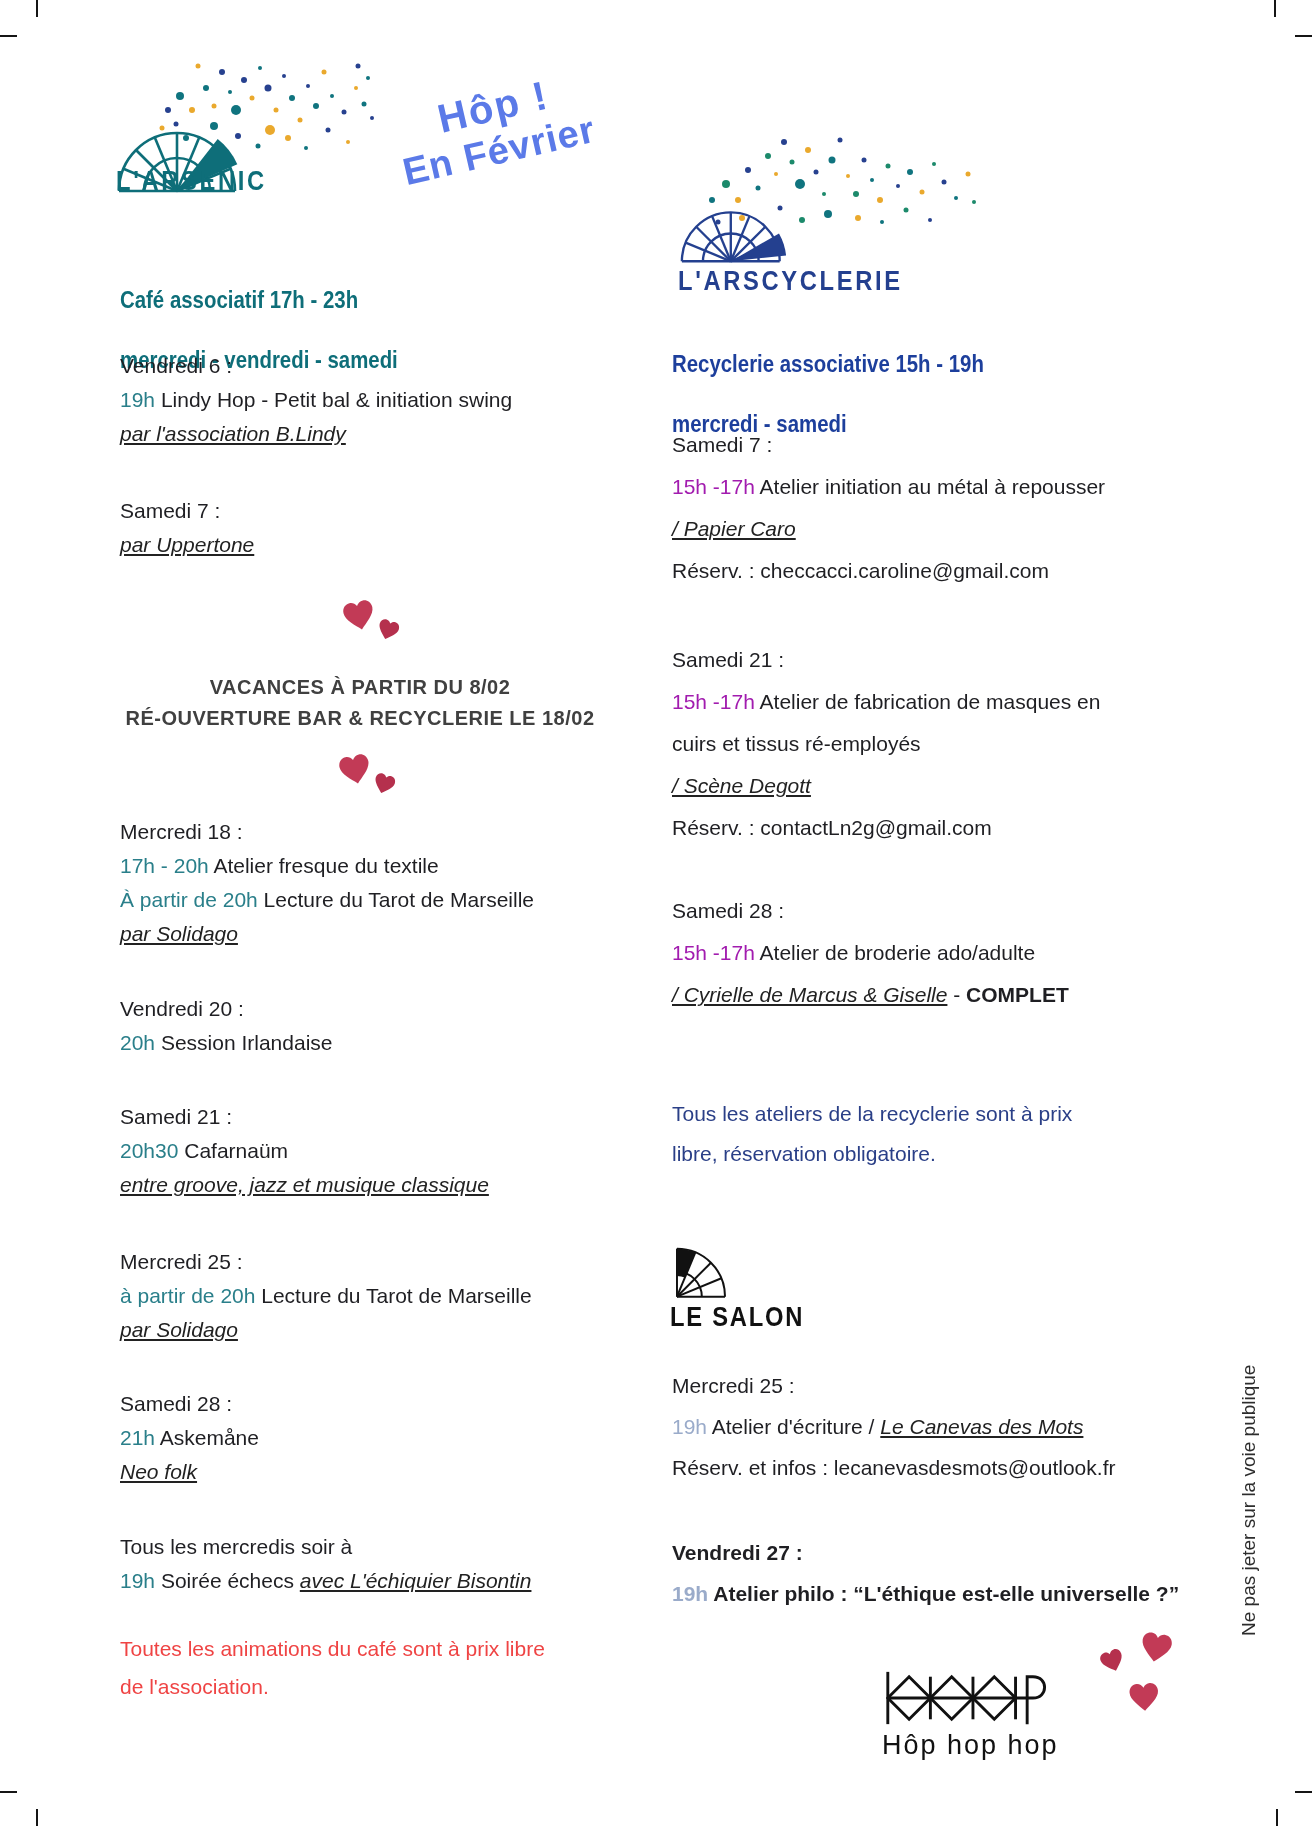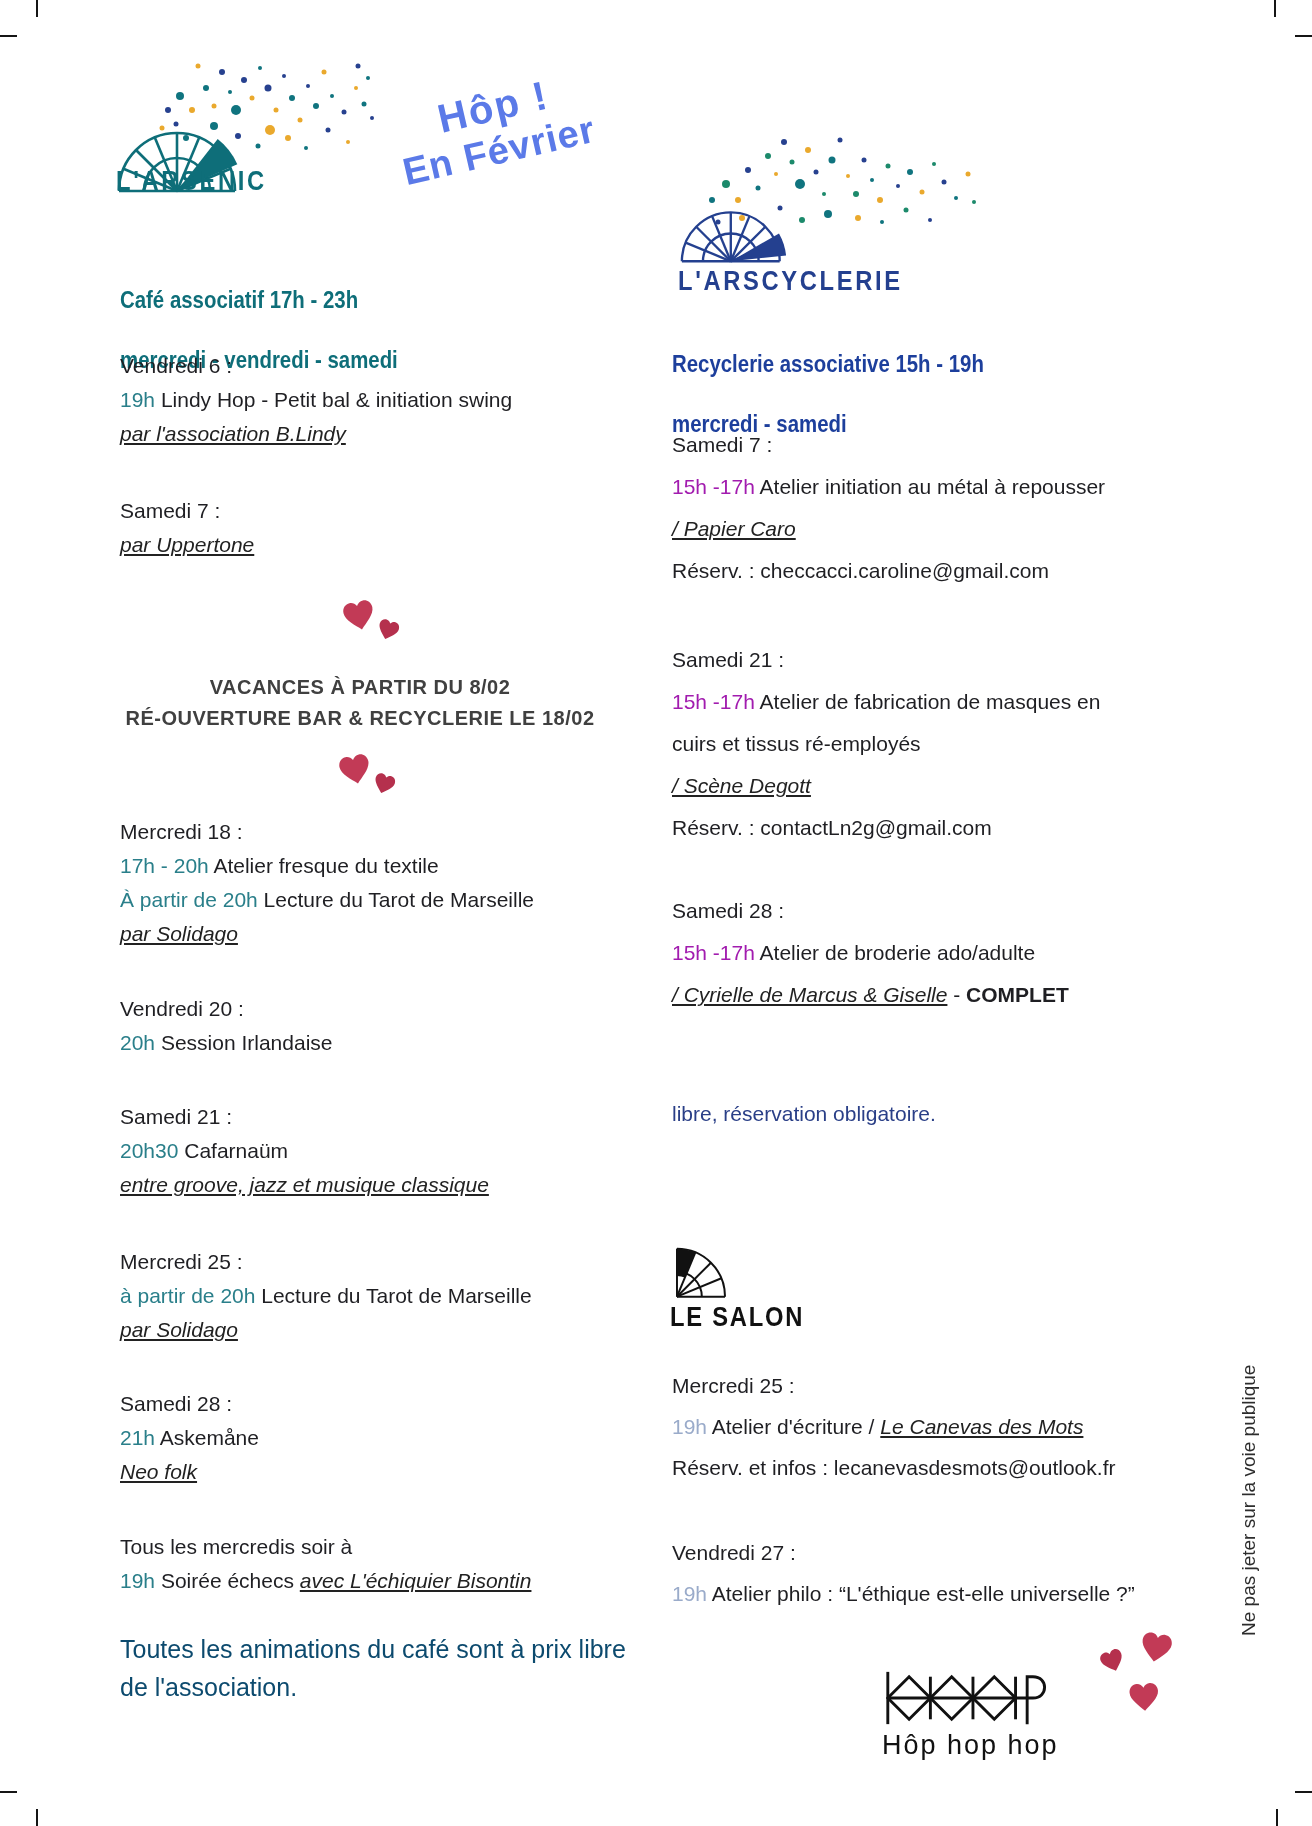--- a/index.html
+++ b/index.html
@@ -30,21 +30,21 @@
   .ev-salon p{line-height:41px;}
   .event .italic{font-style:italic;color:#222;text-decoration:underline;}
   .event .bold{font-weight:bold;}
   .ev-left .time{color:#2a7f8a;}
   .ev-right .time{color:#a21caf;}
   .ev-salon .time{color:#9aabca;}
   
   #notice{position:absolute;left:100px;top:672px;width:520px;text-align:center;
           color:#404040;font-weight:bold;font-size:20px;}
   #notice p{margin:0;line-height:31px;letter-spacing:.5px;}
-  #arsenic-footer{position:absolute;left:120px;top:1630px;color:#0c4a6e;font-size:25px;}
+  #arsenic-footer{position:absolute;left:120px;top:1630px;color:#ef4444;font-size:21px;}
   #arsenic-footer p{margin:0;line-height:38px;}
   #arscyclerie-note{position:absolute;left:672px;top:1094px;color:#2a3f87;font-size:21px;}
   #arscyclerie-note p{margin:0;line-height:40px;}
   
   .hearts{position:absolute;}
   
   #vertical-note{position:absolute;left:1238px;top:1336px;height:300px;
                  writing-mode:vertical-rl;transform:rotate(180deg);
                  font-size:19px;color:#2c2c2c;white-space:nowrap;}
   
@@ -278,20 +278,21 @@
       <p><span class="italic">/ Scène Degott</span></p>
       <p><span>Réserv. : contactLn2g@gmail.com</span></p>
     </div>
   <div class="event ev-right" id="ev-r2" style="left:672px;top:890px;">
       <p><span>Samedi 28 :</span></p>
       <p><span class="time">15h -17h </span><span> Atelier de broderie ado/adulte</span></p>
       <p><span class="italic">/ Cyrielle de Marcus &amp; Giselle</span><span> - </span><span class="bold">COMPLET</span></p>
     </div>
 
   <div id="arscyclerie-note">
+      <p>Tous les ateliers de la recyclerie sont à prix</p>
       <p>libre, réservation obligatoire.</p>
     </div>
 
   <svg class="logo-svg" style="left:672px;top:1242px;" width="58" height="58" viewBox="0 0 70 70">
     <g stroke="#111" stroke-width="2.4" fill="none">
       <path d="M6,66 H64"></path>
         <path d="M6,66 V8"></path>
       <path d="M6,8 A58,58 0 0 1 64,66"></path>
       <path d="M36,66 A30,30 0 0 0 6,36"></path>
       <path d="M6,66 L28.2,12.4"></path>
@@ -300,21 +301,21 @@
     </g>
     <path d="M6,41 L6,8 A58,58 0 0 1 28.2,12.4 L15.6,42.9 A25,25 0 0 0 6,41 Z" fill="#111" stroke="none"></path>
   </svg>
   <div class="logo-name" id="salon-name">LE SALON</div>
 
   <div class="event ev-salon" id="ev-s0" style="left:672px;top:1365px;">
       <p><span>Mercredi 25 :</span></p>
       <p><span class="time">19h </span><span>Atelier d'écriture / </span><span class="italic">Le Canevas des Mots</span></p>
       <p><span>Réserv. et infos : lecanevasdesmots@outlook.fr</span></p>
     </div>
-  <div class="event ev-salon" id="ev-s1" style="left:672px;top:1532px;">
+  <div class="event ev-salon" id="ev-s1" style="left:672px;top:1532px;font-weight:bold;">
       <p><span>Vendredi 27 :</span></p>
       <p><span class="time">19h </span><span>Atelier philo : “L'éthique est-elle universelle ?”</span></p>
     </div>
 
   <svg class="logo-svg" style="left:878px;top:1668px;" width="188" height="60" viewBox="0 0 190 62">
     <g stroke="#111" stroke-width="3" fill="none">
       <path d="M8,4 V58"></path>
       <path d="M8,31 L30,9 L52,31 L30,53 Z"></path>
       <path d="M52,9 V53"></path>
       <path d="M52,31 L74,9 L96,31 L74,53 Z"></path>

